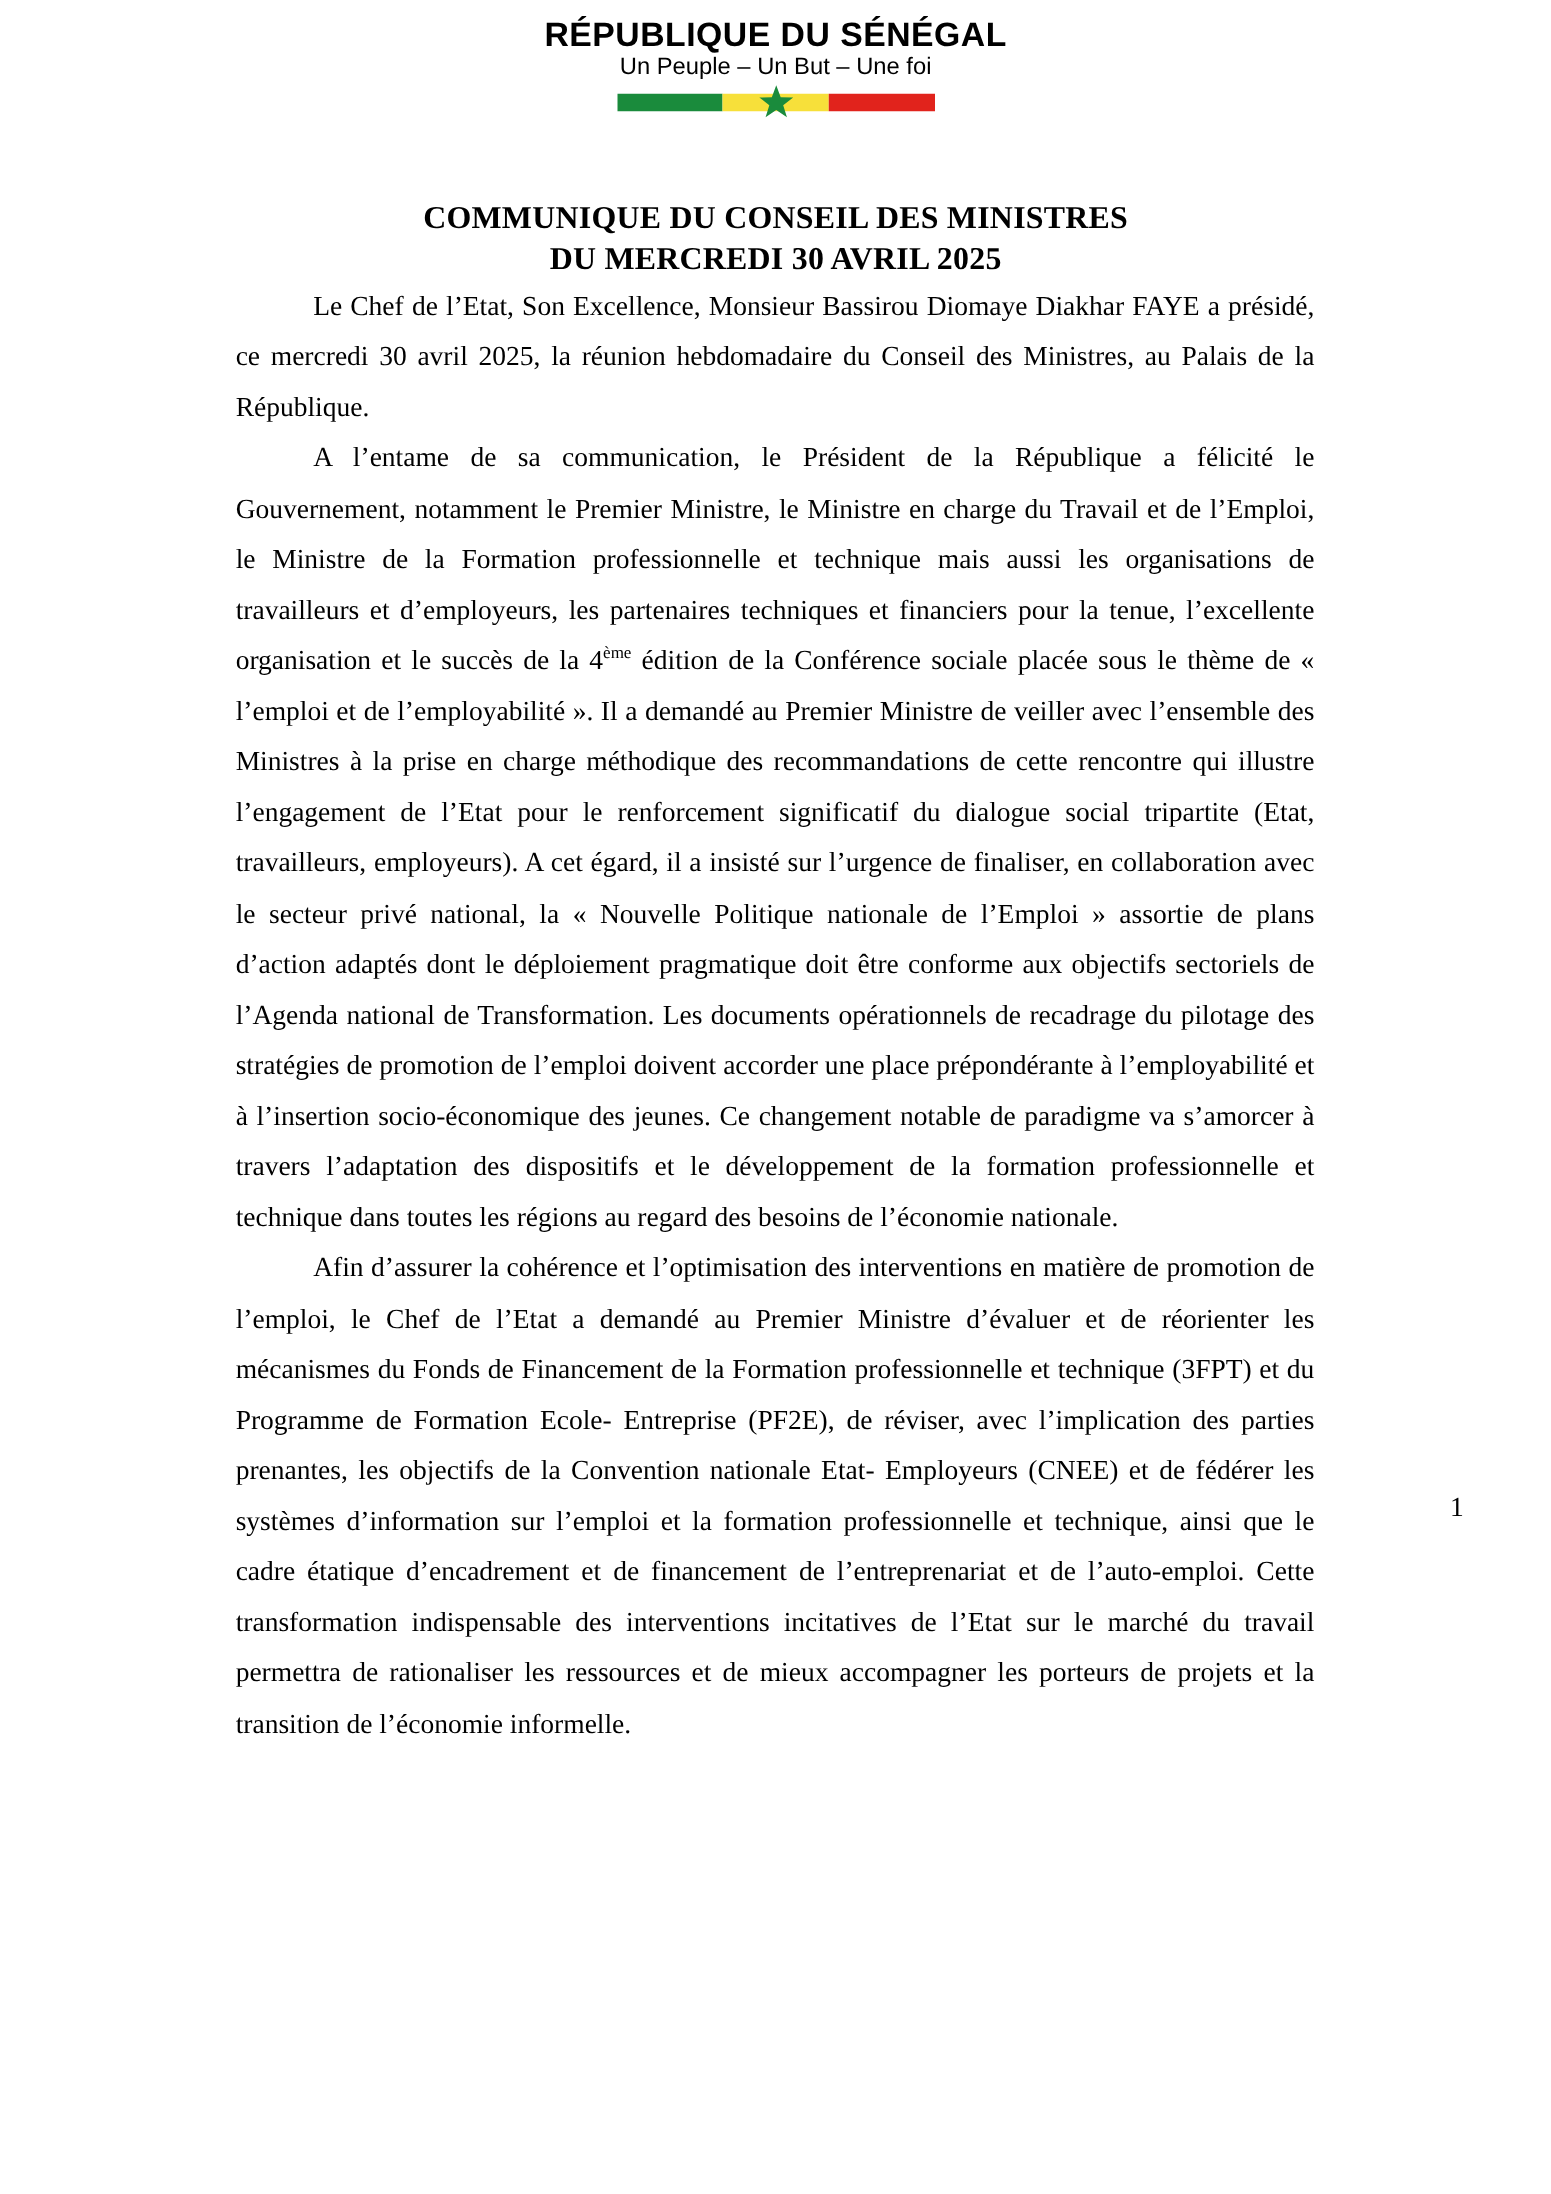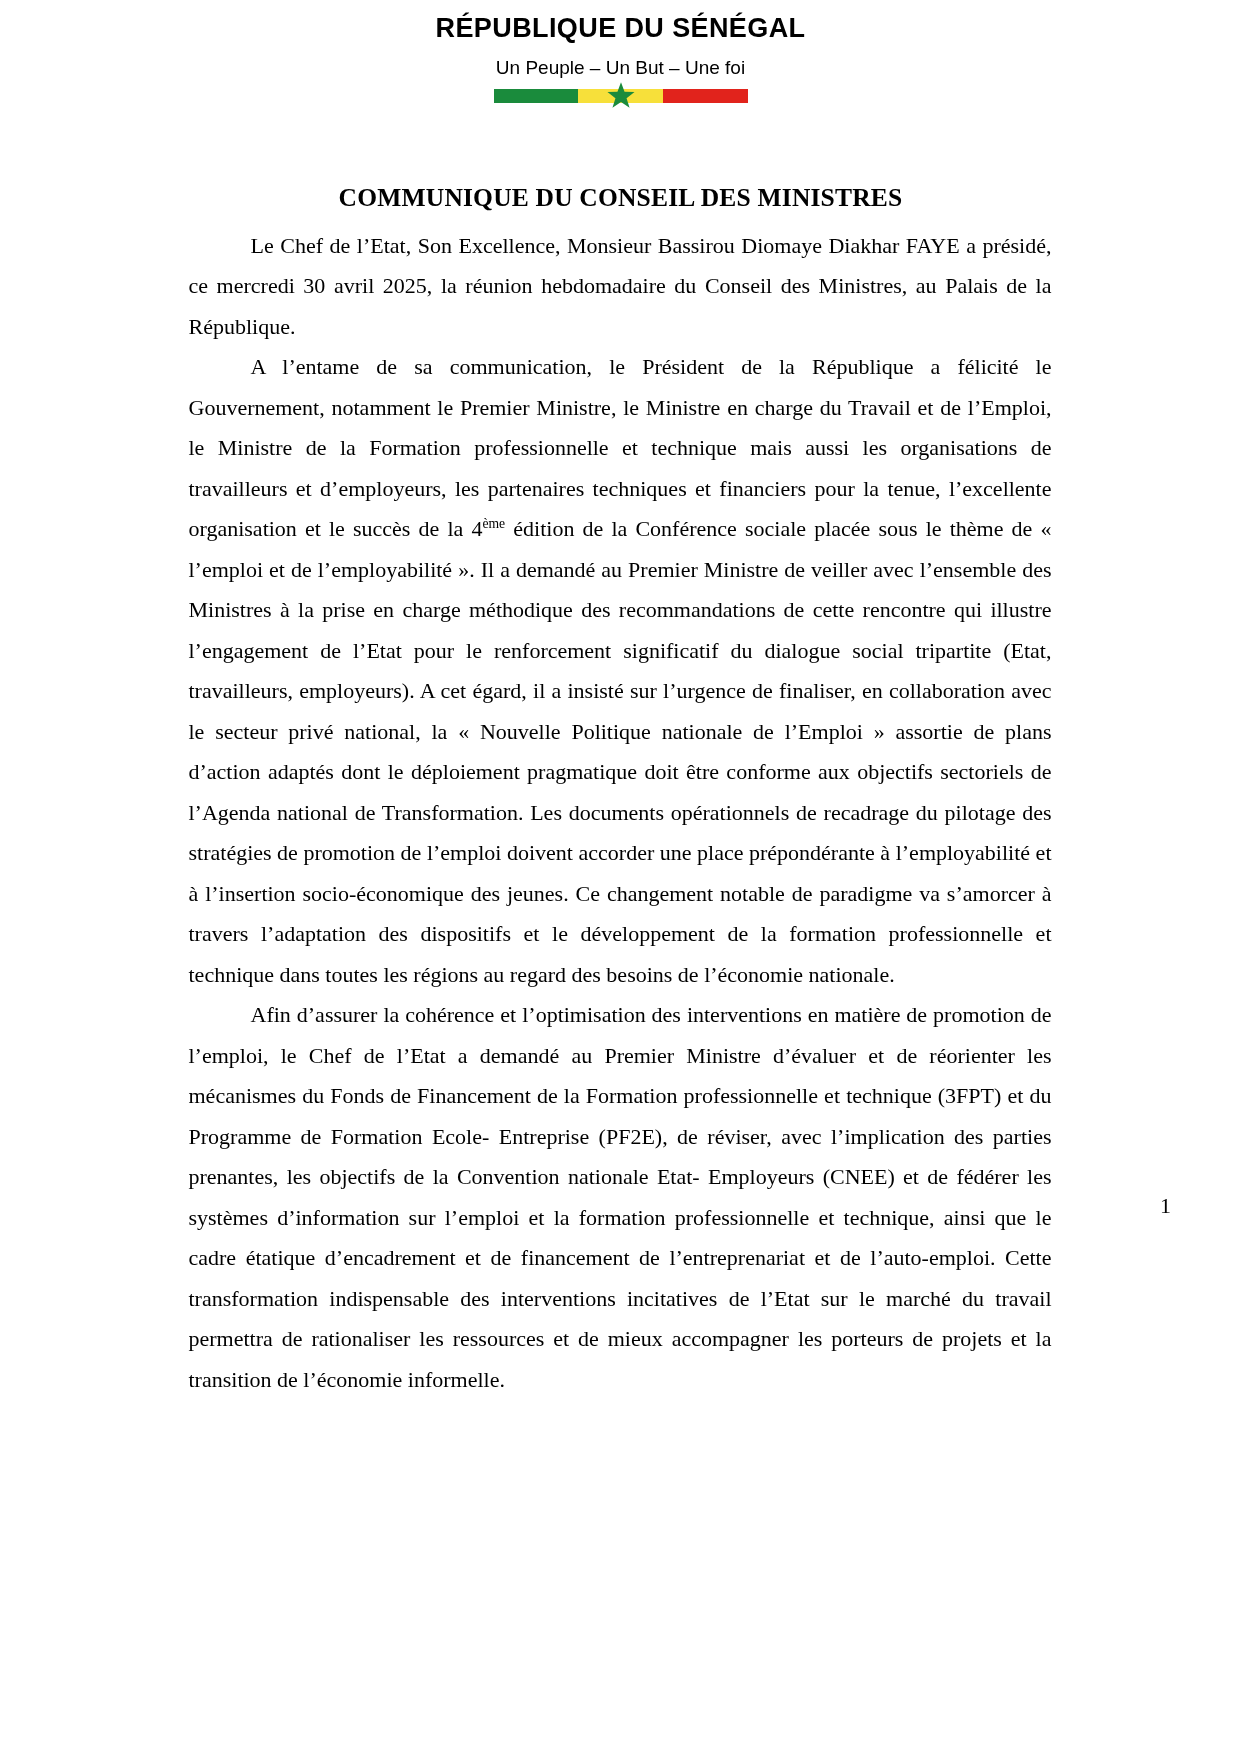--- a/index.html
+++ b/index.html
@@ -41,21 +41,21 @@
     letter-spacing: 0.4px;
     color: #000000;
     line-height: 1.1;
     white-space: nowrap;
   }
   .lh-motto {
     font-family: "Liberation Sans", "DejaVu Sans", sans-serif;
     font-weight: 400;
     font-size: 19px;
     color: #000000;
-    margin-top: 14px;
+    margin-top: 0;
     line-height: 1.1;
     white-space: nowrap;
   }
   .flagbar {
     margin-top: 10px;
     width: 254px;
     height: 14px;
     display: flex;
     position: relative;
   }
@@ -68,21 +68,21 @@
     left: 50%;
     top: 50%;
     transform: translate(-50%, -50%);
     width: 30px;
     height: 30px;
     line-height: 0;
   }
 
   
   .doc-title {
-    margin: 12px;
+    margin: 2px;
     padding-top: 66px;
     text-align: center;
     font-family: "Liberation Serif", "DejaVu Serif", serif;
     font-weight: 700;
     font-size: 25.5px;
     line-height: 1.30;
     letter-spacing: 0.2px;
   }
   .doc-title .t-line {
     display: block;
@@ -139,20 +139,21 @@
       <div class="flag-star">
         <svg viewBox="0 0 100 100" width="30" height="30" aria-hidden="true">
           <polygon id="star-poly" points="50,4 61.8,35.9 95.1,36.8 68.5,57.1 78.5,89 50,69.9 21.5,89 31.5,57.1 4.9,36.8 38.2,35.9" fill="#1a8b3c"></polygon>
         </svg>
       </div>
     </div>
   </div>
 
   <h1 class="doc-title">
     <span class="t-line">COMMUNIQUE DU CONSEIL DES MINISTRES</span>
+    <span class="t-line">DU MERCREDI 30 AVRIL 2025</span>
   </h1>
 
   <div class="body-wrap">
 
     <p class="para">
       <span>Le Chef de l’Etat, Son Excellence, Monsieur Bassirou Diomaye Diakhar FAYE a présidé, ce mercredi 30 avril 2025, la réunion hebdomadaire du Conseil des Ministres, au Palais de la République.</span>
     </p>
 
     <p class="para">
       <span>A l’entame de sa communication, le Président de la République a félicité le Gouvernement, notamment le Premier Ministre, le Ministre en charge du Travail et de l’Emploi, le Ministre de la Formation professionnelle et technique mais aussi les organisations de travailleurs et d’employeurs, les partenaires techniques et financiers pour la tenue, l’excellente organisation et le succès de la 4</span><sup>ème</sup><span> édition de la Conférence sociale placée sous le thème de « l’emploi et de l’employabilité ». Il a demandé au Premier Ministre de veiller avec l’ensemble des Ministres à la prise en charge méthodique des recommandations de cette rencontre qui illustre l’engagement de l’Etat pour le renforcement significatif du dialogue social tripartite (Etat, travailleurs, employeurs). A cet égard, il a insisté sur l’urgence de finaliser, en collaboration avec le secteur privé national, la « Nouvelle Politique nationale de l’Emploi » assortie de plans d’action adaptés dont le déploiement pragmatique doit être conforme aux objectifs sectoriels de l’Agenda national de Transformation. Les documents opérationnels de recadrage du pilotage des stratégies de promotion de l’emploi doivent accorder une place prépondérante à l’employabilité et à l’insertion socio-économique des jeunes. Ce changement notable de paradigme va s’amorcer à travers l’adaptation des dispositifs et le développement de la formation professionnelle et technique dans toutes les régions au regard des besoins de l’économie nationale.</span>

